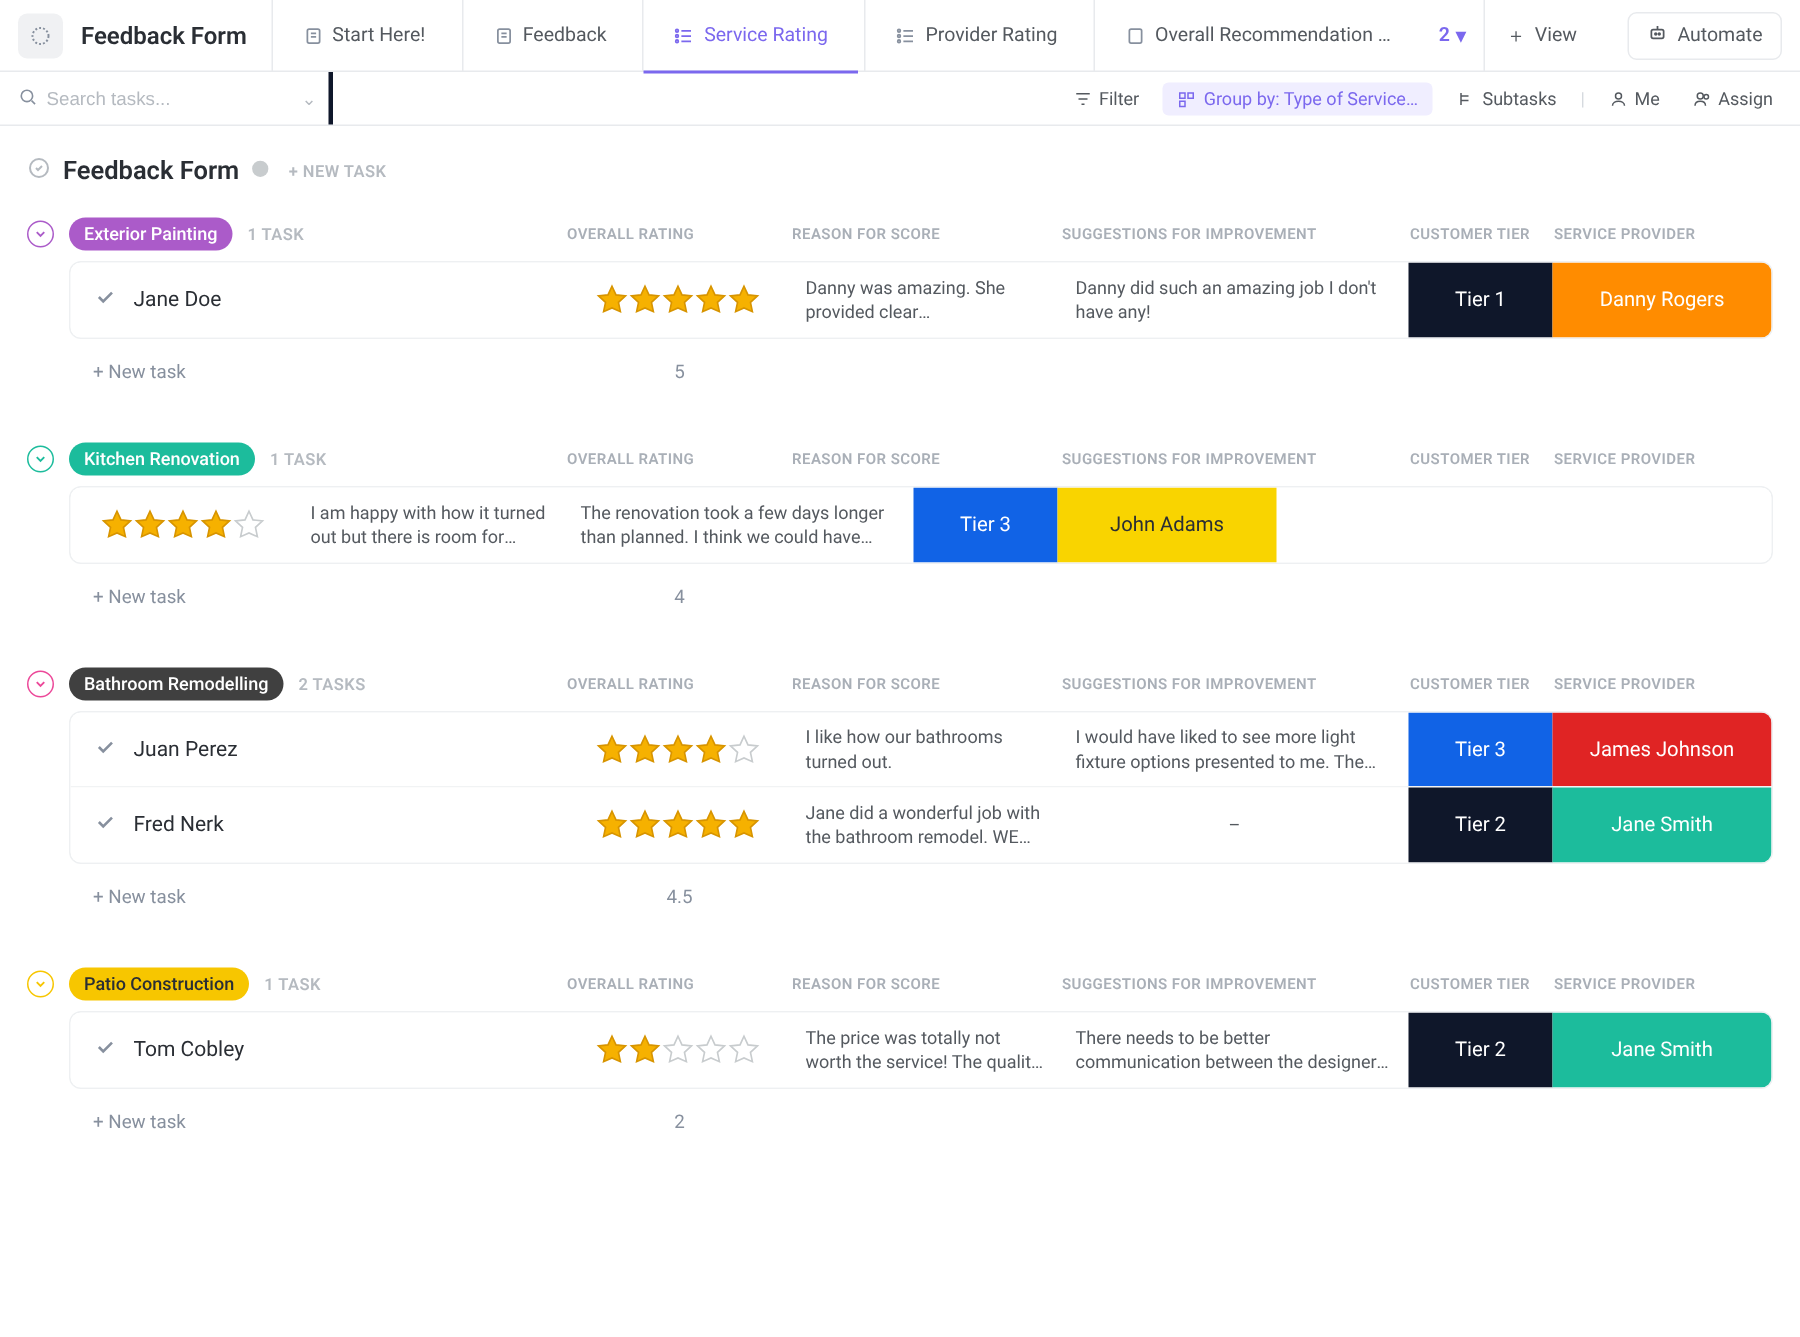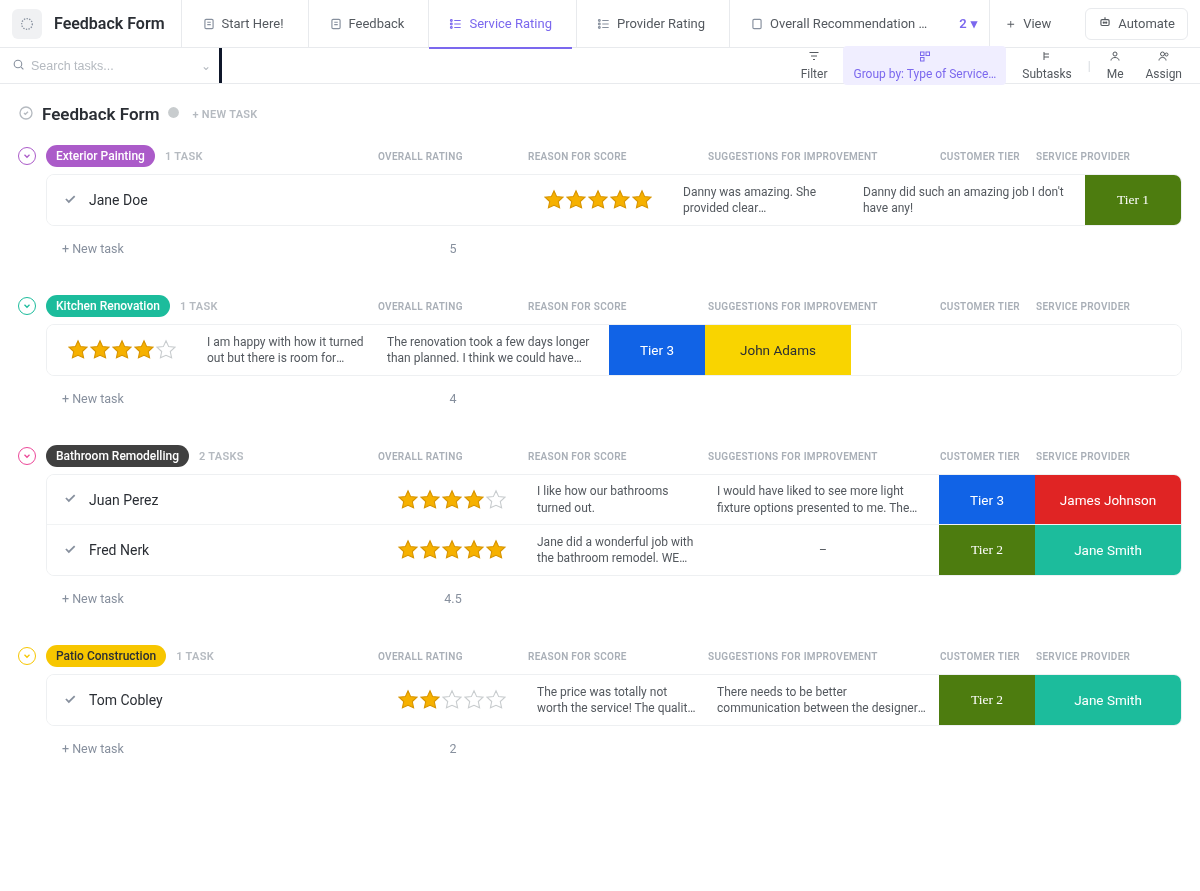--- a/index.html
+++ b/index.html
@@ -79,21 +79,21 @@
     border-right:3px solid #0f172a;
     height:100%;
     color:#87909e;
   }
   .search-wrap input {
     border:none; outline:none; font-size:12.5px; color:#54595f;
     flex:1; background:transparent;
   }
   .search-wrap input::placeholder { color:#b5bac0; }
   .chev { color:#b5bac0; padding-right:8px;}
-  .tool-btn { display:flex; align-items:center; gap:5px; cursor:pointer; padding:4px 6px; border-radius:4px;flex-direction:column;}
+  .tool-btn { display:flex; align-items:center; gap:5px; cursor:pointer; padding:4px 6px; border-radius:4px;}
   .tool-btn.pill { background:#f0eeff; color:#7b68ee; padding:4px 10px;}
   .tool-sep { color:#d5d9de; }
   
   .board { padding: 20px 18px 40px 18px; }
   .board-header {
     display:flex; align-items:center; gap:8px;
     margin-bottom: 18px;
   }
   .bh-icon { color:#b5bac0; }
   .bh-title { font-size:17px; font-weight:600; color:#2a2e34;}
@@ -155,21 +155,21 @@
   }
   .gf-new { flex:1; padding-left:16px; cursor:pointer;}
   .gf-avg { width:150px; text-align:center; color:#87909e; font-size:12.5px;}
   
   .bg-purple { background:#ab5bc9; }
   .bg-teal   { background:#1cbc9c; }
   .bg-pink   { background:#404040; }
   .bg-yellow { background:#f7c600; color:#2a2e34 !important;}
   .bg-orange { background:#ff8c00; }
   .bg-blue   { background:#1163e6; }
-  .bg-lblue  { background:#4d7c0f;font-family:Liberation Serif, serif; }
+  .bg-lblue  { background:#0f172a; }
   .bg-gold   { background:#f9d400; color:#2a2e34 !important;}
   .bg-red    { background:#e02424; }
   .bg-green  { background:#1cbc9c; }
   .ring-purple { color:#ab5bc9; border-color:#ab5bc9;}
   .ring-teal   { color:#1cbc9c; border-color:#1cbc9c;}
   .ring-pink   { color:#ec4899; border-color:#ec4899;}
   .ring-yellow { color:#f7c600; border-color:#f7c600;}
 
 </style>
 </head>
@@ -377,20 +377,21 @@
                 </svg>
               </div>
     </div>
     <div class="cell text reason">
               <span class="clamp">Danny was amazing. She provided clear communication of time…</span>
             </div>
     <div class="cell text sugg">
               <span class="clamp">Danny did such an amazing job I don't have any!</span>
             </div>
     <div class="cell tier bg-lblue">Tier 1</div>
+    <div class="cell prov bg-orange">Danny Rogers</div>
   </div>
         </div>
     <div class="group-footer">
       <span class="gf-new">+ New task</span>
       <span class="gf-avg">5</span>
       <span style="width:654px"></span>
     </div>
   </div>
       <div class="group">
     <div class="group-header">

